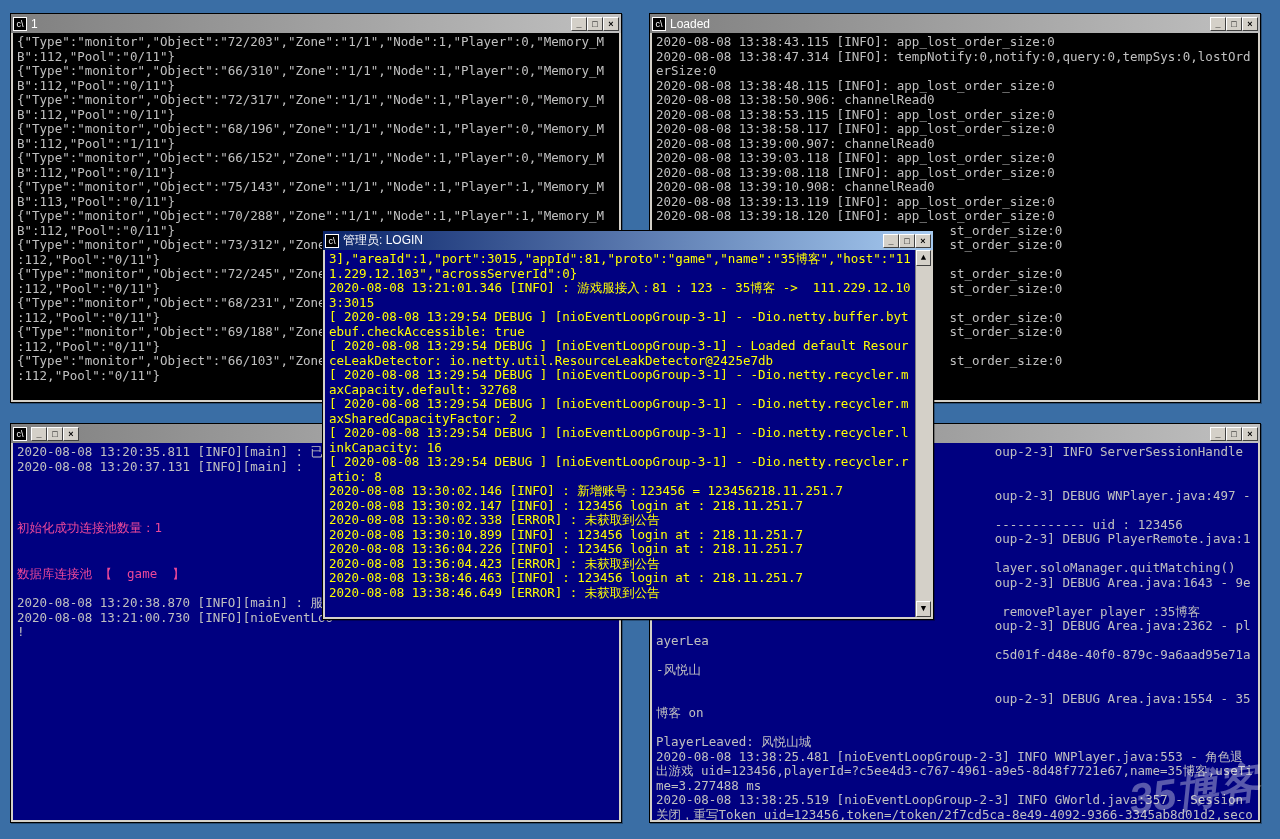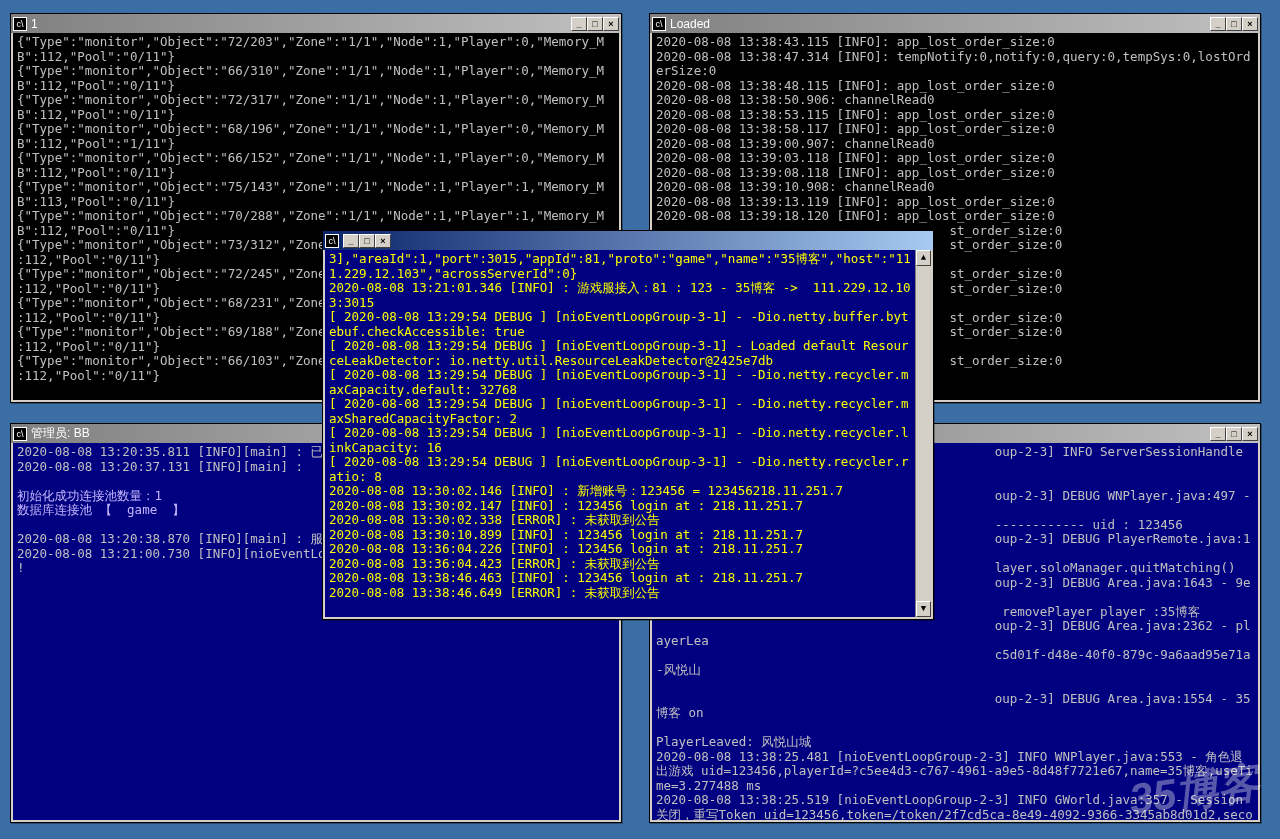--- a/index.html
+++ b/index.html
@@ -84,21 +84,21 @@
   }
   .black-console {
     background: #000;
     color: #c0c0c0;
   }
   .blue-console {
     background: #000080;
     color: #c0c0c0;
   }
   .highlight-yellow { color: #ffff00; }
-  .highlight-cyan { color: #c4b5fd; }
+  .highlight-cyan { color: #ec4899; margin-top: 32px; }
   .watermark {
     position: absolute;
     right: 20px;
     bottom: 20px;
     font-size: 42px;
     color: rgba(255,255,255,0.35);
     font-style: italic;
     font-weight: bold;
     transform: rotate(-8deg);
     pointer-events: none;
@@ -187,21 +187,20 @@
 
                                        st_order_size:0
                                        st_order_size:0
 
                                        st_order_size:0</div>
 </div>
 
 <div class="window" style="left:10px;top:423px;width:612px;height:400px;">
   <div class="titlebar inactive">
     <div class="app-icon">c\</div>
-    <div class="title-text">管理员:  BB</div>
     <div class="controls">
       <div class="btn">_</div>
       <div class="btn">□</div>
       <div class="btn">×</div>
     </div>
   </div>
   <div class="console blue-console" id="con-bb"><div>2020-08-08 13:20:35.811 [INFO][main] : 已龙</div><div>2020-08-08 13:20:37.131 [INFO][main] :</div><div>&nbsp;</div><div class="highlight-cyan">初始化成功连接池数量：1</div><div class="highlight-cyan">数据库连接池 【  game  】</div><div>&nbsp;</div><div>2020-08-08 13:20:38.870 [INFO][main] : 服务</div><div>2020-08-08 13:21:00.730 [INFO][nioEventLoo</div><div>!</div></div>
 </div>
 
 <div class="window" style="left:649px;top:423px;width:612px;height:400px;">
@@ -213,20 +212,21 @@
       <div class="btn">□</div>
       <div class="btn">×</div>
     </div>
   </div>
   <div class="console blue-console" id="con-game"><div>                                             oup-2-3] INFO ServerSessionHandler.java:4</div><div>&nbsp;</div><div>                                             oup-2-3] DEBUG WNPlayer.java:497 - -------</div><div>                                             ------------ uid : 123456</div><div>                                             oup-2-3] DEBUG PlayerRemote.java:174 - cl</div><div>                                             layer.soloManager.quitMatching()</div><div>                                             oup-2-3] DEBUG Area.java:1643 - 9ec5d01f-</div><div>                                              removePlayer player :35博客</div><div>                                             oup-2-3] DEBUG Area.java:2362 - playerLea</div><div>                                             c5d01f-d48e-40f0-879c-9a6aad95e71a-风悦山</div><div>&nbsp;</div><div>                                             oup-2-3] DEBUG Area.java:1554 - 35博客 on</div><div>&nbsp;</div><div>PlayerLeaved: 风悦山城</div><div>2020-08-08 13:38:25.481 [nioEventLoopGroup-2-3] INFO WNPlayer.java:553 - 角色退出游戏 uid=123456,playerId=?c5ee4d3-c767-4961-a9e5-8d48f7721e67,name=35博客,useTime=3.277488 ms</div><div>2020-08-08 13:38:25.519 [nioEventLoopGroup-2-3] INFO GWorld.java:357 - Session关闭，重写Token uid=123456,token=/token/2f7cd5ca-8e49-4092-9366-3345ab8d01d2,second=300</div></div>
 </div>
 
 <div class="window" style="left:322px;top:230px;width:612px;height:390px;z-index:10;">
   <div class="titlebar active">
     <div class="app-icon">c\</div>
+    <div class="title-text">管理员:  LOGIN</div>
     <div class="controls">
       <div class="btn">_</div>
       <div class="btn">□</div>
       <div class="btn">×</div>
     </div>
   </div>
   <div class="console blue-console" id="con-login" style="right:18px;"><div class="highlight-yellow">3],"areaId":1,"port":3015,"appId":81,"proto":"game","name":"35博客","host":"111.229.12.103","acrossServerId":0}</div><div class="highlight-yellow">2020-08-08 13:21:01.346 [INFO] : 游戏服接入：81 : 123 - 35博客 -&gt;  111.229.12.103:3015</div><div class="highlight-yellow">[ 2020-08-08 13:29:54 DEBUG ] [nioEventLoopGroup-3-1] - -Dio.netty.buffer.bytebuf.checkAccessible: true</div><div class="highlight-yellow">[ 2020-08-08 13:29:54 DEBUG ] [nioEventLoopGroup-3-1] - Loaded default ResourceLeakDetector: io.netty.util.ResourceLeakDetector@2425e7db</div><div class="highlight-yellow">[ 2020-08-08 13:29:54 DEBUG ] [nioEventLoopGroup-3-1] - -Dio.netty.recycler.maxCapacity.default: 32768</div><div class="highlight-yellow">[ 2020-08-08 13:29:54 DEBUG ] [nioEventLoopGroup-3-1] - -Dio.netty.recycler.maxSharedCapacityFactor: 2</div><div class="highlight-yellow">[ 2020-08-08 13:29:54 DEBUG ] [nioEventLoopGroup-3-1] - -Dio.netty.recycler.linkCapacity: 16</div><div class="highlight-yellow">[ 2020-08-08 13:29:54 DEBUG ] [nioEventLoopGroup-3-1] - -Dio.netty.recycler.ratio: 8</div><div class="highlight-yellow">2020-08-08 13:30:02.146 [INFO] : 新增账号：123456 = 123456218.11.251.7</div><div class="highlight-yellow">2020-08-08 13:30:02.147 [INFO] : 123456 login at : 218.11.251.7</div><div class="highlight-yellow">2020-08-08 13:30:02.338 [ERROR] : 未获取到公告</div><div class="highlight-yellow">2020-08-08 13:30:10.899 [INFO] : 123456 login at : 218.11.251.7</div><div class="highlight-yellow">2020-08-08 13:36:04.226 [INFO] : 123456 login at : 218.11.251.7</div><div class="highlight-yellow">2020-08-08 13:36:04.423 [ERROR] : 未获取到公告</div><div class="highlight-yellow">2020-08-08 13:38:46.463 [INFO] : 123456 login at : 218.11.251.7</div><div class="highlight-yellow">2020-08-08 13:38:46.649 [ERROR] : 未获取到公告</div></div>
   <div class="scroll-track">
     <div class="scroll-btn">▲</div>
     <div style="flex:1"></div>

